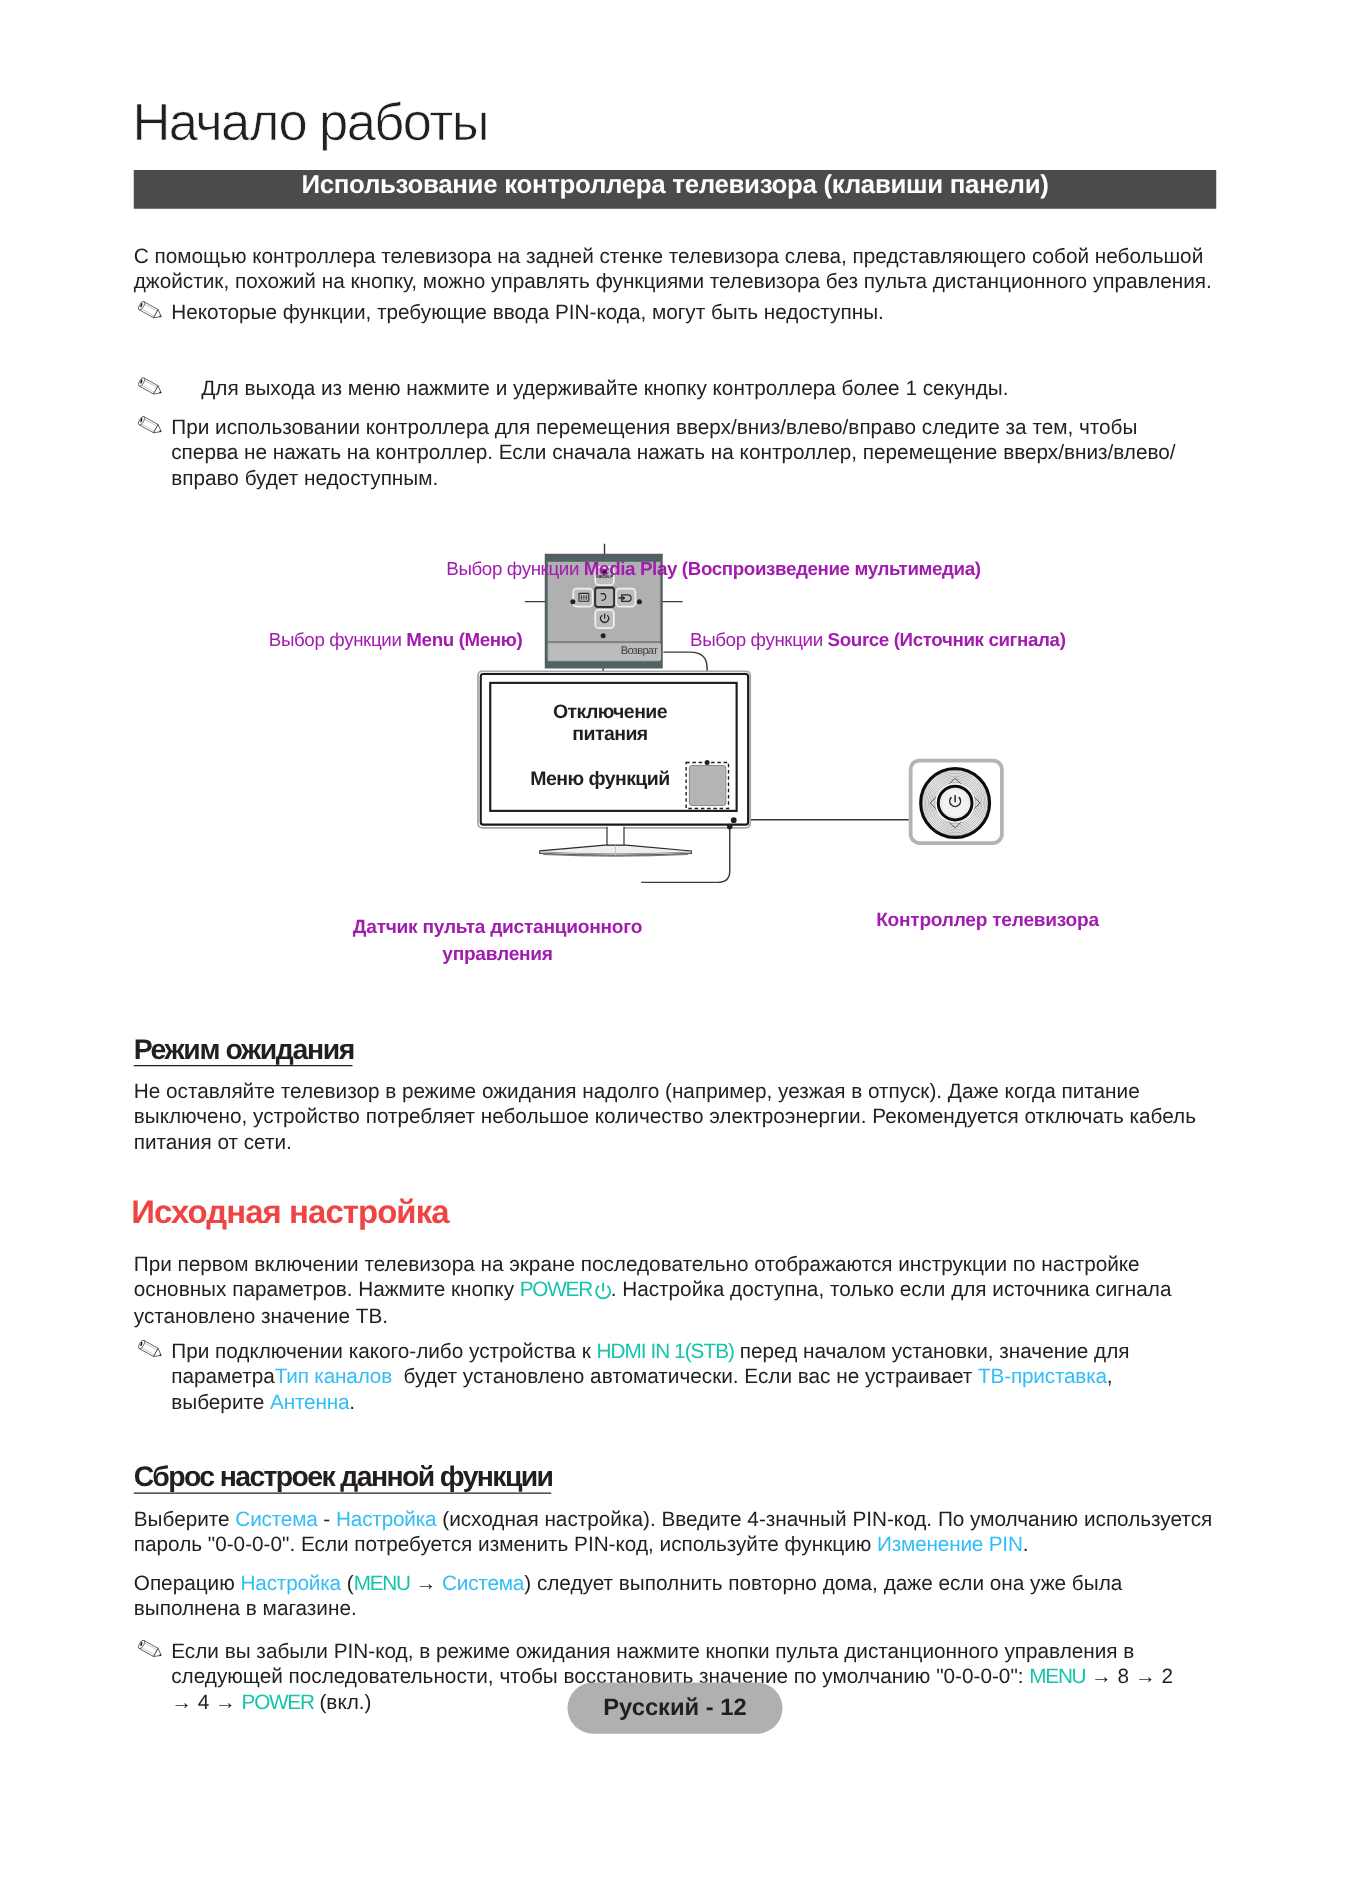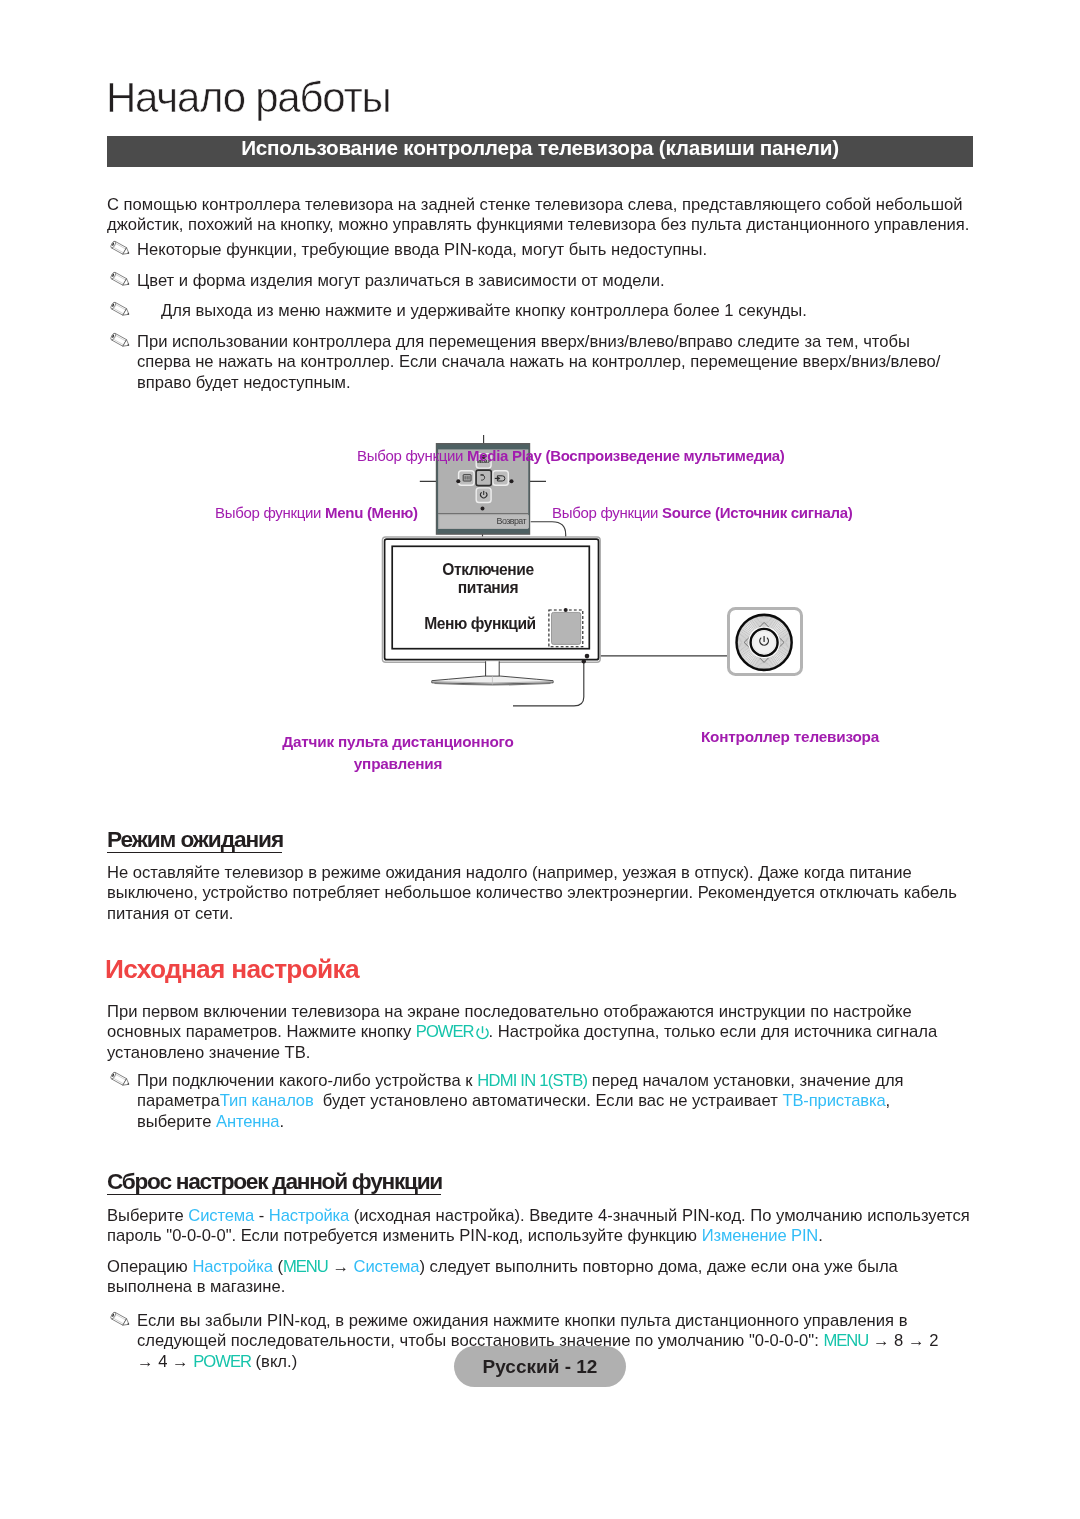--- a/index.html
+++ b/index.html
@@ -96,26 +96,20 @@
   <div class="h1">Начало работы</div>
   <div class="sectionbar">Использование контроллера телевизора (клавиши панели)</div>
   <div class="body-text intro">С помощью контроллера телевизора на задней стенке телевизора слева, представляющего собой небольшой джойстик, похожий на кнопку, можно управлять функциями телевизора без пульта дистанционного управления.</div>
 
   <div class="bullet" style="left:107px; top:240px; width:880px;">
     <span class="pencil"><svg width="25" height="18.5" viewBox="0 0 22 17">
           <use href="#pencil-glyph"></use>
         </svg></span>
     <span class="btext">Некоторые функции, требующие ввода PIN-кода, могут быть недоступны.</span>
   </div>
-  <div class="bullet" style="left:107px; top:271px; width:880px;">
-    <span class="pencil"><svg width="25" height="18.5" viewBox="0 0 22 17">
-          <use href="#pencil-glyph"></use>
-        </svg></span>
-    <span class="btext">Цвет и форма изделия могут различаться в зависимости от модели.</span>
-  </div>
   <div class="bullet" style="left:107px; top:301px; width:880px;gap:24px;">
     <span class="pencil"><svg width="25" height="18.5" viewBox="0 0 22 17">
           <use href="#pencil-glyph"></use>
         </svg></span>
     <span class="btext">Для выхода из меню нажмите и удерживайте кнопку контроллера более 1 секунды.</span>
   </div>
   <div class="bullet" style="left:107px; top:332px; width:855px;">
     <span class="pencil"><svg width="25" height="18.5" viewBox="0 0 22 17">
           <use href="#pencil-glyph"></use>
         </svg></span>

